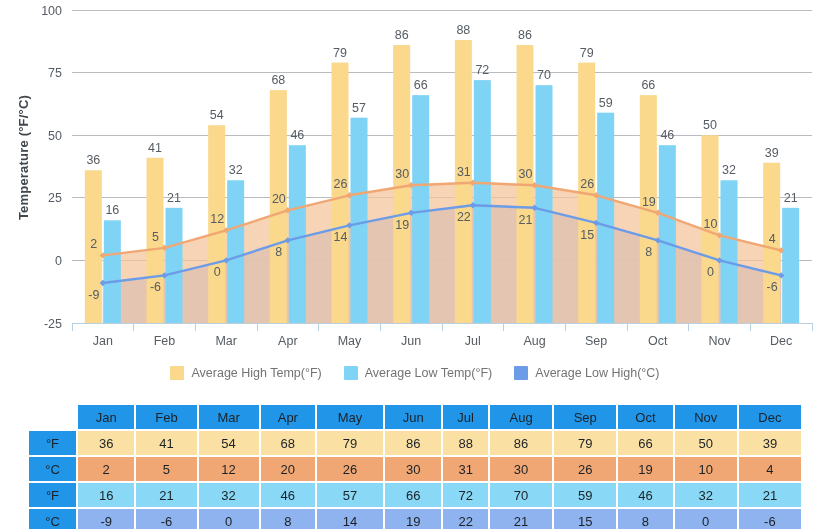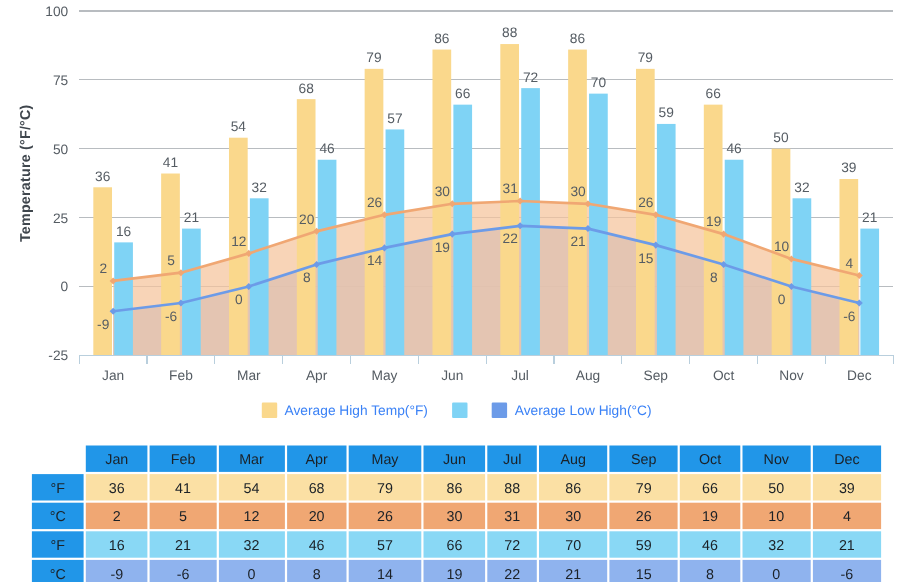--- a/index.html
+++ b/index.html
@@ -33,21 +33,21 @@
     position: absolute;
     left: 0; top: 366px;
     width: 830px;
     display: flex;
     justify-content: center;
     align-items: center;
     gap: 22px;
   }
   .legend-item { display: flex; align-items: center; gap: 7px; }
   .legend-swatch { width: 14px; height: 14px; border-radius: 1px; display: block; }
-  .legend-text { font-size: 12.5px; color: #3b82f6; white-space: nowrap; }
+  .legend-text { font-size: 12.5px; color: #737373; white-space: nowrap; }
 
   
   #data-table {
     position: absolute;
     left: 27px; top: 403px;
     border-collapse: separate;
     border-spacing: 2px;
     width: 776px;
   }
   #data-table td, #data-table th {
@@ -214,20 +214,21 @@
       </svg>
   </div>
 
   <div id="legend">
       <div class="legend-item">
         <span class="legend-swatch" style="background: rgb(250, 216, 140);"></span>
         <span class="legend-text">Average High Temp(°F)</span>
       </div>
       <div class="legend-item">
         <span class="legend-swatch" style="background: rgb(127, 211, 245);"></span>
+        <span class="legend-text">Average Low Temp(°F)</span>
       </div>
       <div class="legend-item">
         <span class="legend-swatch" style="background: rgb(108, 155, 232);"></span>
         <span class="legend-text">Average Low High(°C)</span>
       </div>
     </div>
 
   <table id="data-table">
     <thead>
       <tr>

